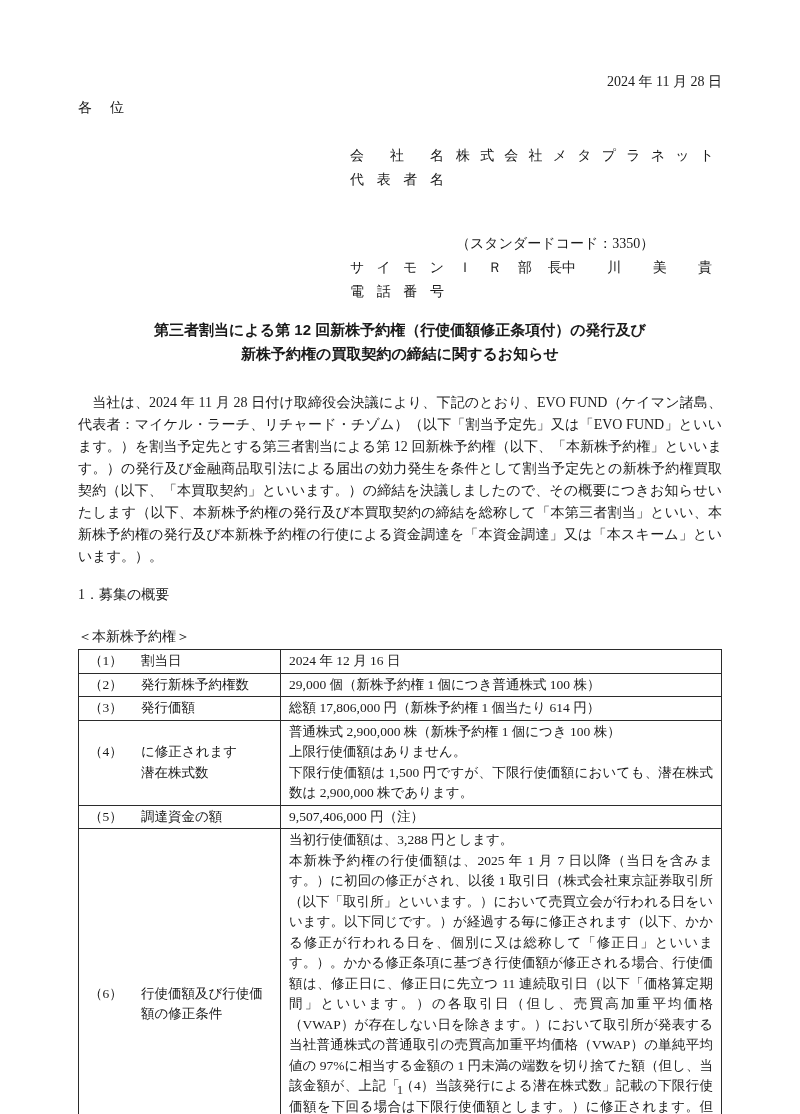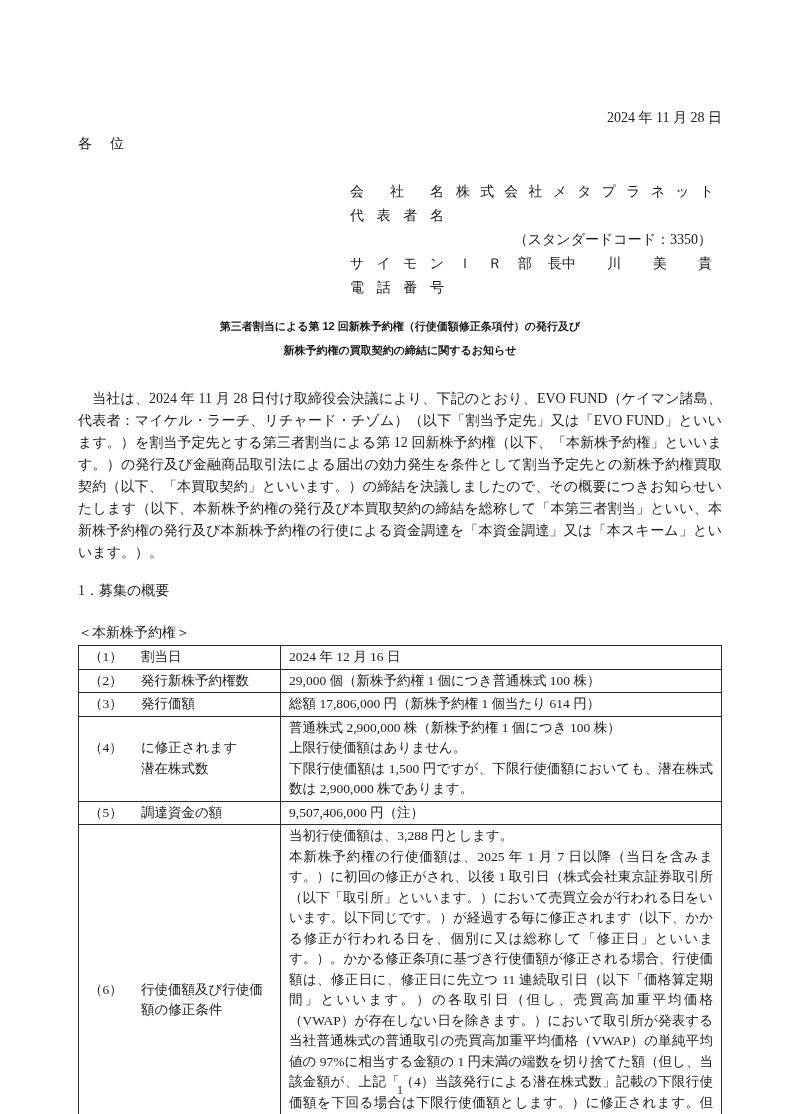--- a/index.html
+++ b/index.html
@@ -5,39 +5,39 @@
   * { margin:0; padding:0; box-sizing:border-box; }
   html,body { background:#9a9a9a; }
   body { display:flex; justify-content:center; }
   .page {
     position:relative;
     width:800px; height:1114px;
     background:#ffffff;
     color:#1a1a1a;
     font-family:"Liberation Serif","DejaVu Serif",serif;
     font-size:14px;
-    padding:108px 78px 0 78px;
+    padding:72px 78px 0 78px;
     overflow:hidden;
   }
   .doc-date { text-align:right; line-height:20px; }
   .addressee { margin-top:6px; line-height:20px; letter-spacing:2px; }
 
   .company-block { width:364px; margin-left:auto; margin-right:8px; margin-top:26px; }
   .company-row { display:flex; line-height:24px; }
   .company-label { width:94px; text-align:justify; text-align-last:justify; flex:none; }
   .company-value { flex:1; margin-left:12px; white-space:nowrap; }
   .company-value.spread { text-align:justify; text-align-last:justify; }
-  .company-value.right { text-align:right; padding-right:2px; }
+  .company-value.right { padding-right:2px;margin-top:40px; }
   .company-value.split { display:flex; justify-content:center; }
   .contact-title { width:104px; text-align:justify; text-align-last:justify; }
   .contact-name { width:150px; text-align:justify; text-align-last:justify; }
 
   .doc-title {
     margin-top:14px; text-align:center; font-weight:bold;
-    font-size:11px; line-height:24px;
+    font-size:15px; line-height:24px;
     font-family:"Liberation Sans","DejaVu Sans",sans-serif;
   }
   .intro { margin-top:26px; line-height:22px; text-align:justify; }
 
   .section-heading { margin-top:16px; line-height:22px; }
   .subheading { margin-top:20px; line-height:22px; }
 
   table.summary {
     width:100%; border-collapse:collapse; margin-top:1px;
     table-layout:fixed;

